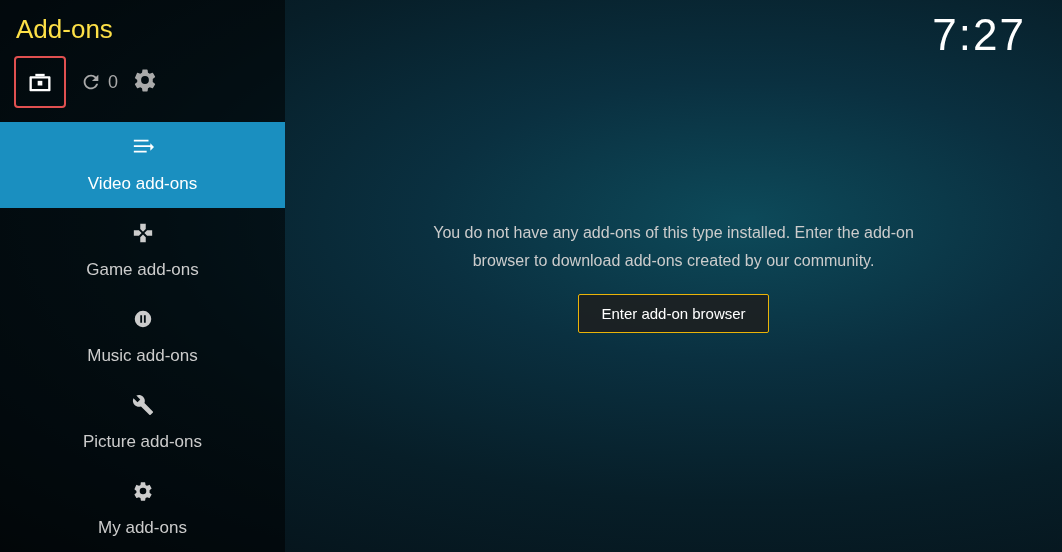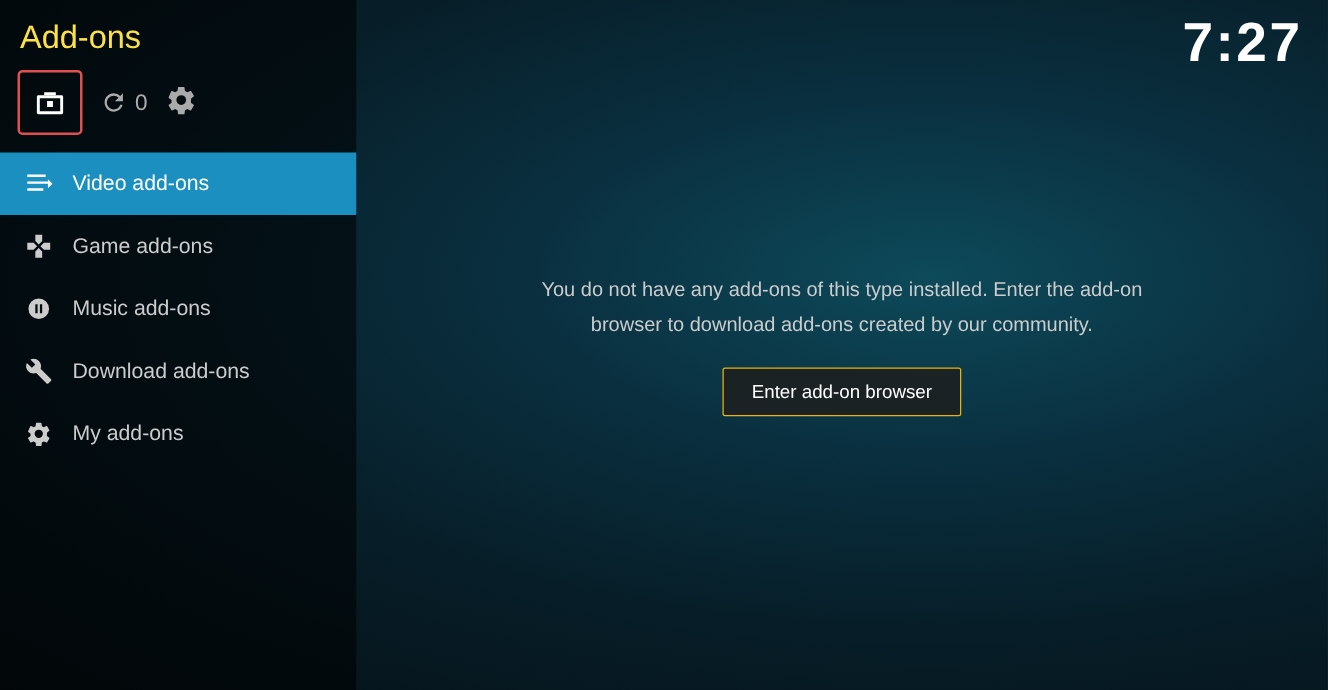--- a/index.html
+++ b/index.html
@@ -40,23 +40,23 @@
       left: 16px;
       font-size: 26px;
       font-weight: 300;
       color: #fde047;
       z-index: 2;
     }
 
     .time-display {
       position: absolute;
       top: 10px;
-      right: 20px;
+      right: 36px;
       font-size: 44px;
-      font-weight: 700;
+      font-weight: 400;
       color: #fff;
       z-index: 2;
       letter-spacing: 2px;
     }
 
     .icon-row {
       display: flex;
       align-items: center;
       padding: 8px 14px 14px 14px;
       gap: 10px;
@@ -115,20 +115,21 @@
 
     .nav-item {
       display: flex;
       align-items: center;
       gap: 16px;
       padding: 14px 20px;
       cursor: pointer;
       font-size: 17px;
       color: #ccc;
       border-radius: 0;
+      flex-direction: column;
     }
 
     .nav-item.active {
       background: #1a8fc0;
       color: #fff;
     }
 
     .nav-item svg {
       width: 22px;
       height: 22px;
@@ -233,21 +234,21 @@
       <svg viewBox="0 0 24 24" xmlns="http://www.w3.org/2000/svg">
         <path d="M12 3a9 9 0 1 0 0 18A9 9 0 0 0 12 3zm-1 13H9V8h2v8zm4 0h-2V8h2v8z"></path>
       </svg>
       <span class="nav-label">Music add-ons</span>
     </div>
 
     <div class="nav-item">
       <svg viewBox="0 0 24 24" xmlns="http://www.w3.org/2000/svg">
         <path d="M22.7 19l-9.1-9.1c.9-2.3.4-5-1.5-6.9-2-2-5-2.4-7.4-1.3L9 6 6 9 1.6 4.7C.4 7.1.9 10.1 2.9 12.1c1.9 1.9 4.6 2.4 6.9 1.5l9.1 9.1c.4.4 1 .4 1.4 0l2.3-2.3c.5-.4.5-1.1.1-1.4z"></path>
       </svg>
-      <span class="nav-label">Download add-ons</span>
+      <span class="nav-label">Picture add-ons</span>
     </div>
 
 
     <div class="nav-item">
       <svg viewBox="0 0 24 24" xmlns="http://www.w3.org/2000/svg">
         <path d="M19.14 12.94c.04-.3.06-.61.06-.94s-.02-.64-.07-.94l2.03-1.58c.18-.14.23-.41.12-.61l-1.92-3.32a.49.49 0 0 0-.6-.22l-2.39.96a7.05 7.05 0 0 0-1.62-.94l-.36-2.54a.484.484 0 0 0-.48-.41h-3.84c-.24 0-.43.17-.47.41l-.36 2.54c-.59.24-1.13.57-1.62.94l-2.39-.96a.49.49 0 0 0-.6.22L2.74 9.87c-.12.21-.08.47.12.61l2.03 1.58c-.05.3-.09.63-.09.94s.02.64.07.94l-2.03 1.58c-.18.14-.23.41-.12.61l1.92 3.32c.12.22.37.29.6.22l2.39-.96c.5.38 1.03.7 1.62.94l.36 2.54c.05.24.24.41.48.41h3.84c.24 0 .44-.17.47-.41l.36-2.54c.59-.24 1.13-.56 1.62-.94l2.39.96c.22.08.47 0 .6-.22l1.92-3.32c.12-.22.07-.47-.12-.61l-2.01-1.58zM12 15.6a3.6 3.6 0 1 1 0-7.2 3.6 3.6 0 0 1 0 7.2z"></path>
       </svg>
       <span class="nav-label">My add-ons</span>
     </div>
 

